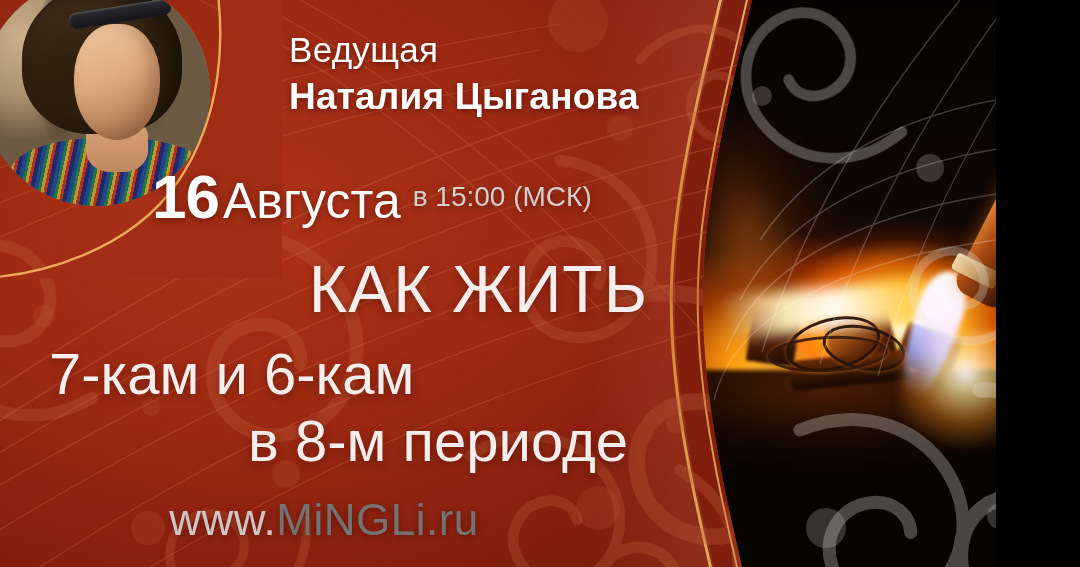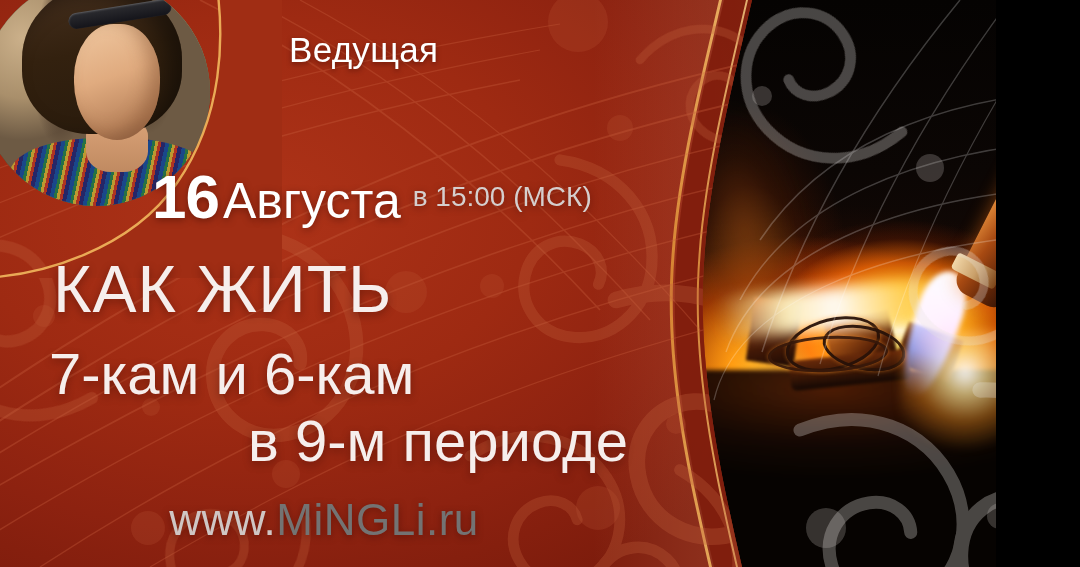--- a/index.html
+++ b/index.html
@@ -205,23 +205,24 @@
     position:absolute;left:152px;top:161px;
     white-space:nowrap;
     text-shadow:0 2px 7px rgba(60,10,0,.5);
   }
   .t-date .d-num{font-size:62px;font-weight:700;color:#ffffff;letter-spacing:-1px;}
   .t-date .d-month{font-size:50px;font-weight:400;color:#ffffff;margin-left:4px;}
   .t-date .d-time{font-size:28px;font-weight:400;color:#d5cfce;margin-left:12px;position:relative;top:-12px;}
 
   .headline{position:absolute;left:0;top:256px;width:648px;}
   .h-l1{
-    padding-left:53px;
+    padding-left:74px;
     font-size:66px;font-weight:400;color:#f6eeec;letter-spacing:1px;line-height:1.0;
     text-shadow:0 3px 9px rgba(60,10,0,.45);
+    text-align:right;
   }
   .h-l2{
     padding-left:49px;margin-top:23px;
     font-size:58px;font-weight:400;color:#f6eeec;line-height:1.0;
     text-shadow:0 3px 9px rgba(60,10,0,.45);
   }
   .h-l3{
     text-align:right;padding-right:20px;margin-top:8px;
     font-size:58px;font-weight:400;color:#f6eeec;line-height:1.05;
     text-shadow:0 3px 9px rgba(60,10,0,.45);
@@ -351,28 +352,29 @@
       <div class="avatar-face"></div>
       <div class="avatar-glasses"></div>
     </div>
   </div>
   <svg class="avatar-cut" viewBox="0 0 300 300" aria-hidden="true">
     <path d="M300,-10 L300,300 L-10,300 C60,300 150,270 195,205 C240,140 245,60 232,-10 Z" fill="#a02d14"></path>
     <path d="M-10,300 C60,300 150,270 195,205 C240,140 245,60 232,-10" fill="none" stroke="#f0b55c" stroke-width="2.4" opacity="0.92"></path>
   </svg>
 
   <div class="t-host-label">Ведущая</div>
+  <div class="t-host-name">Наталия Цыганова</div>
 
   <div class="t-date">
     <span class="d-num">16</span><span class="d-month">Августа</span><span class="d-time">в 15:00 (МСК)</span>
   </div>
 
   <div class="headline">
     <div class="h-l1">КАК ЖИТЬ</div>
     <div class="h-l2">7-кам и 6-кам</div>
-    <div class="h-l3">в 9-м периоде</div>
+    <div class="h-l3">в 8-м периоде</div>
   </div>
 
   <div class="t-url">
     <span class="u-www">www.</span><span class="u-dom">MiNGLi.ru</span>
   </div>
 
 </div>
 
 </body></html>

